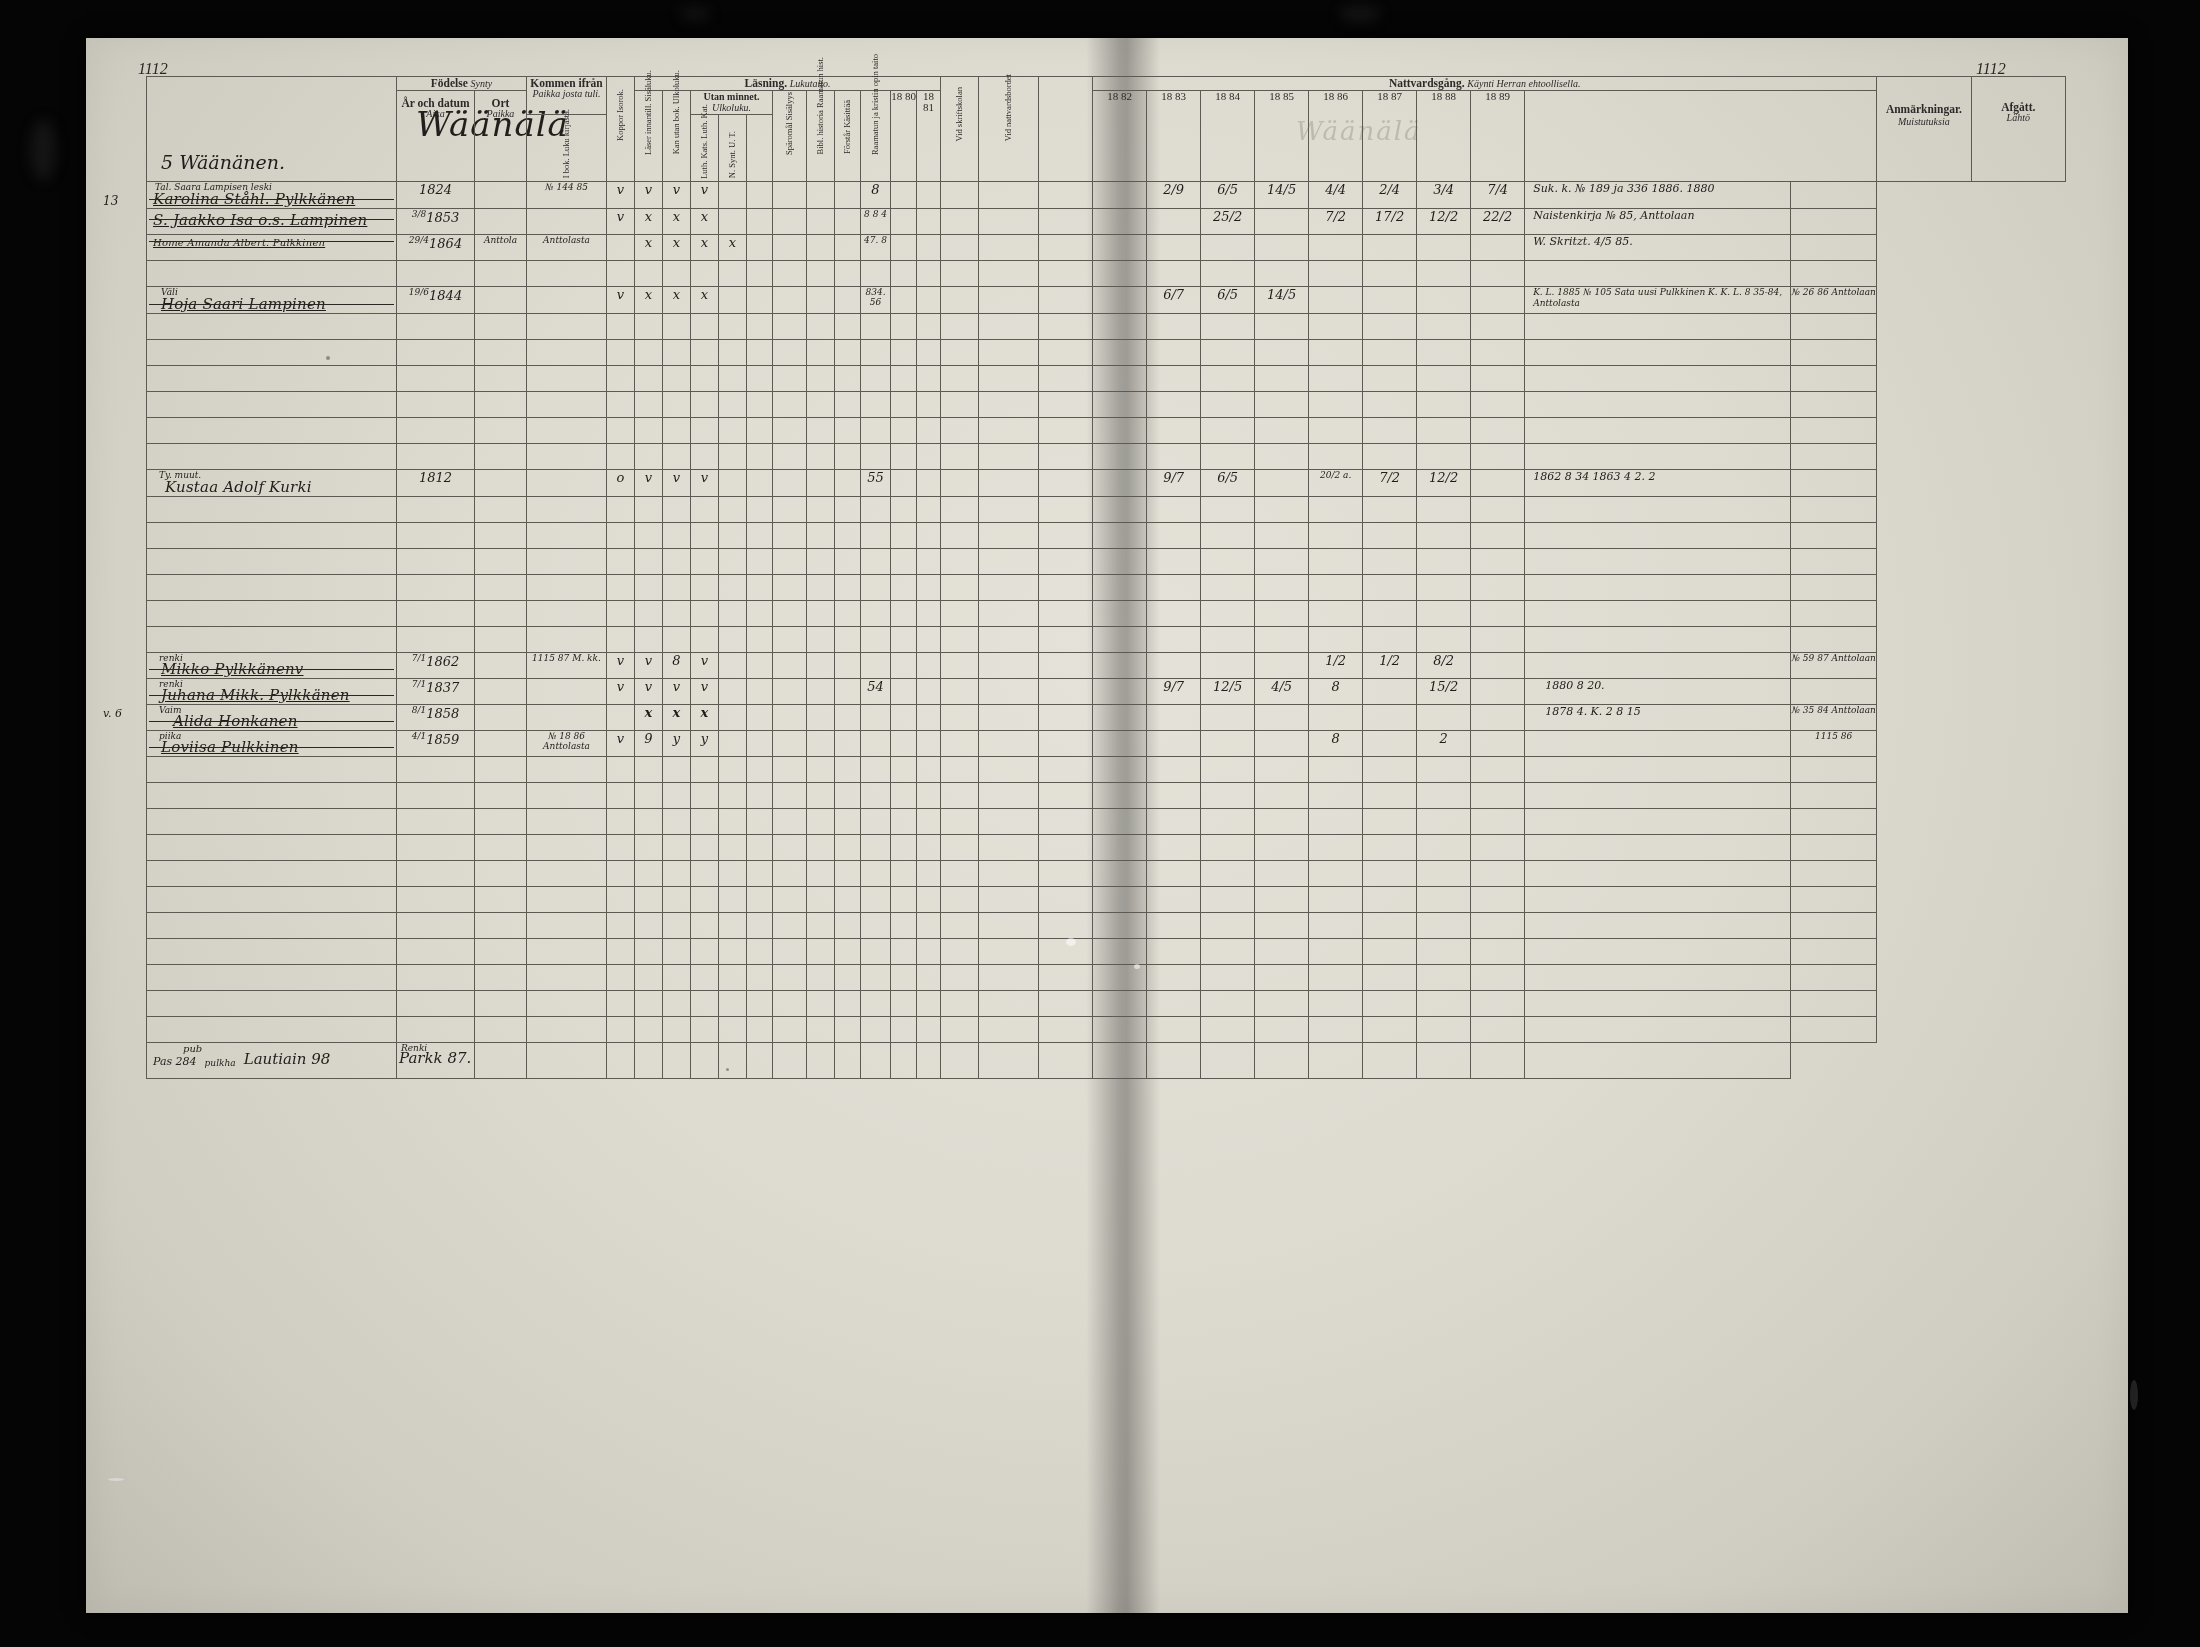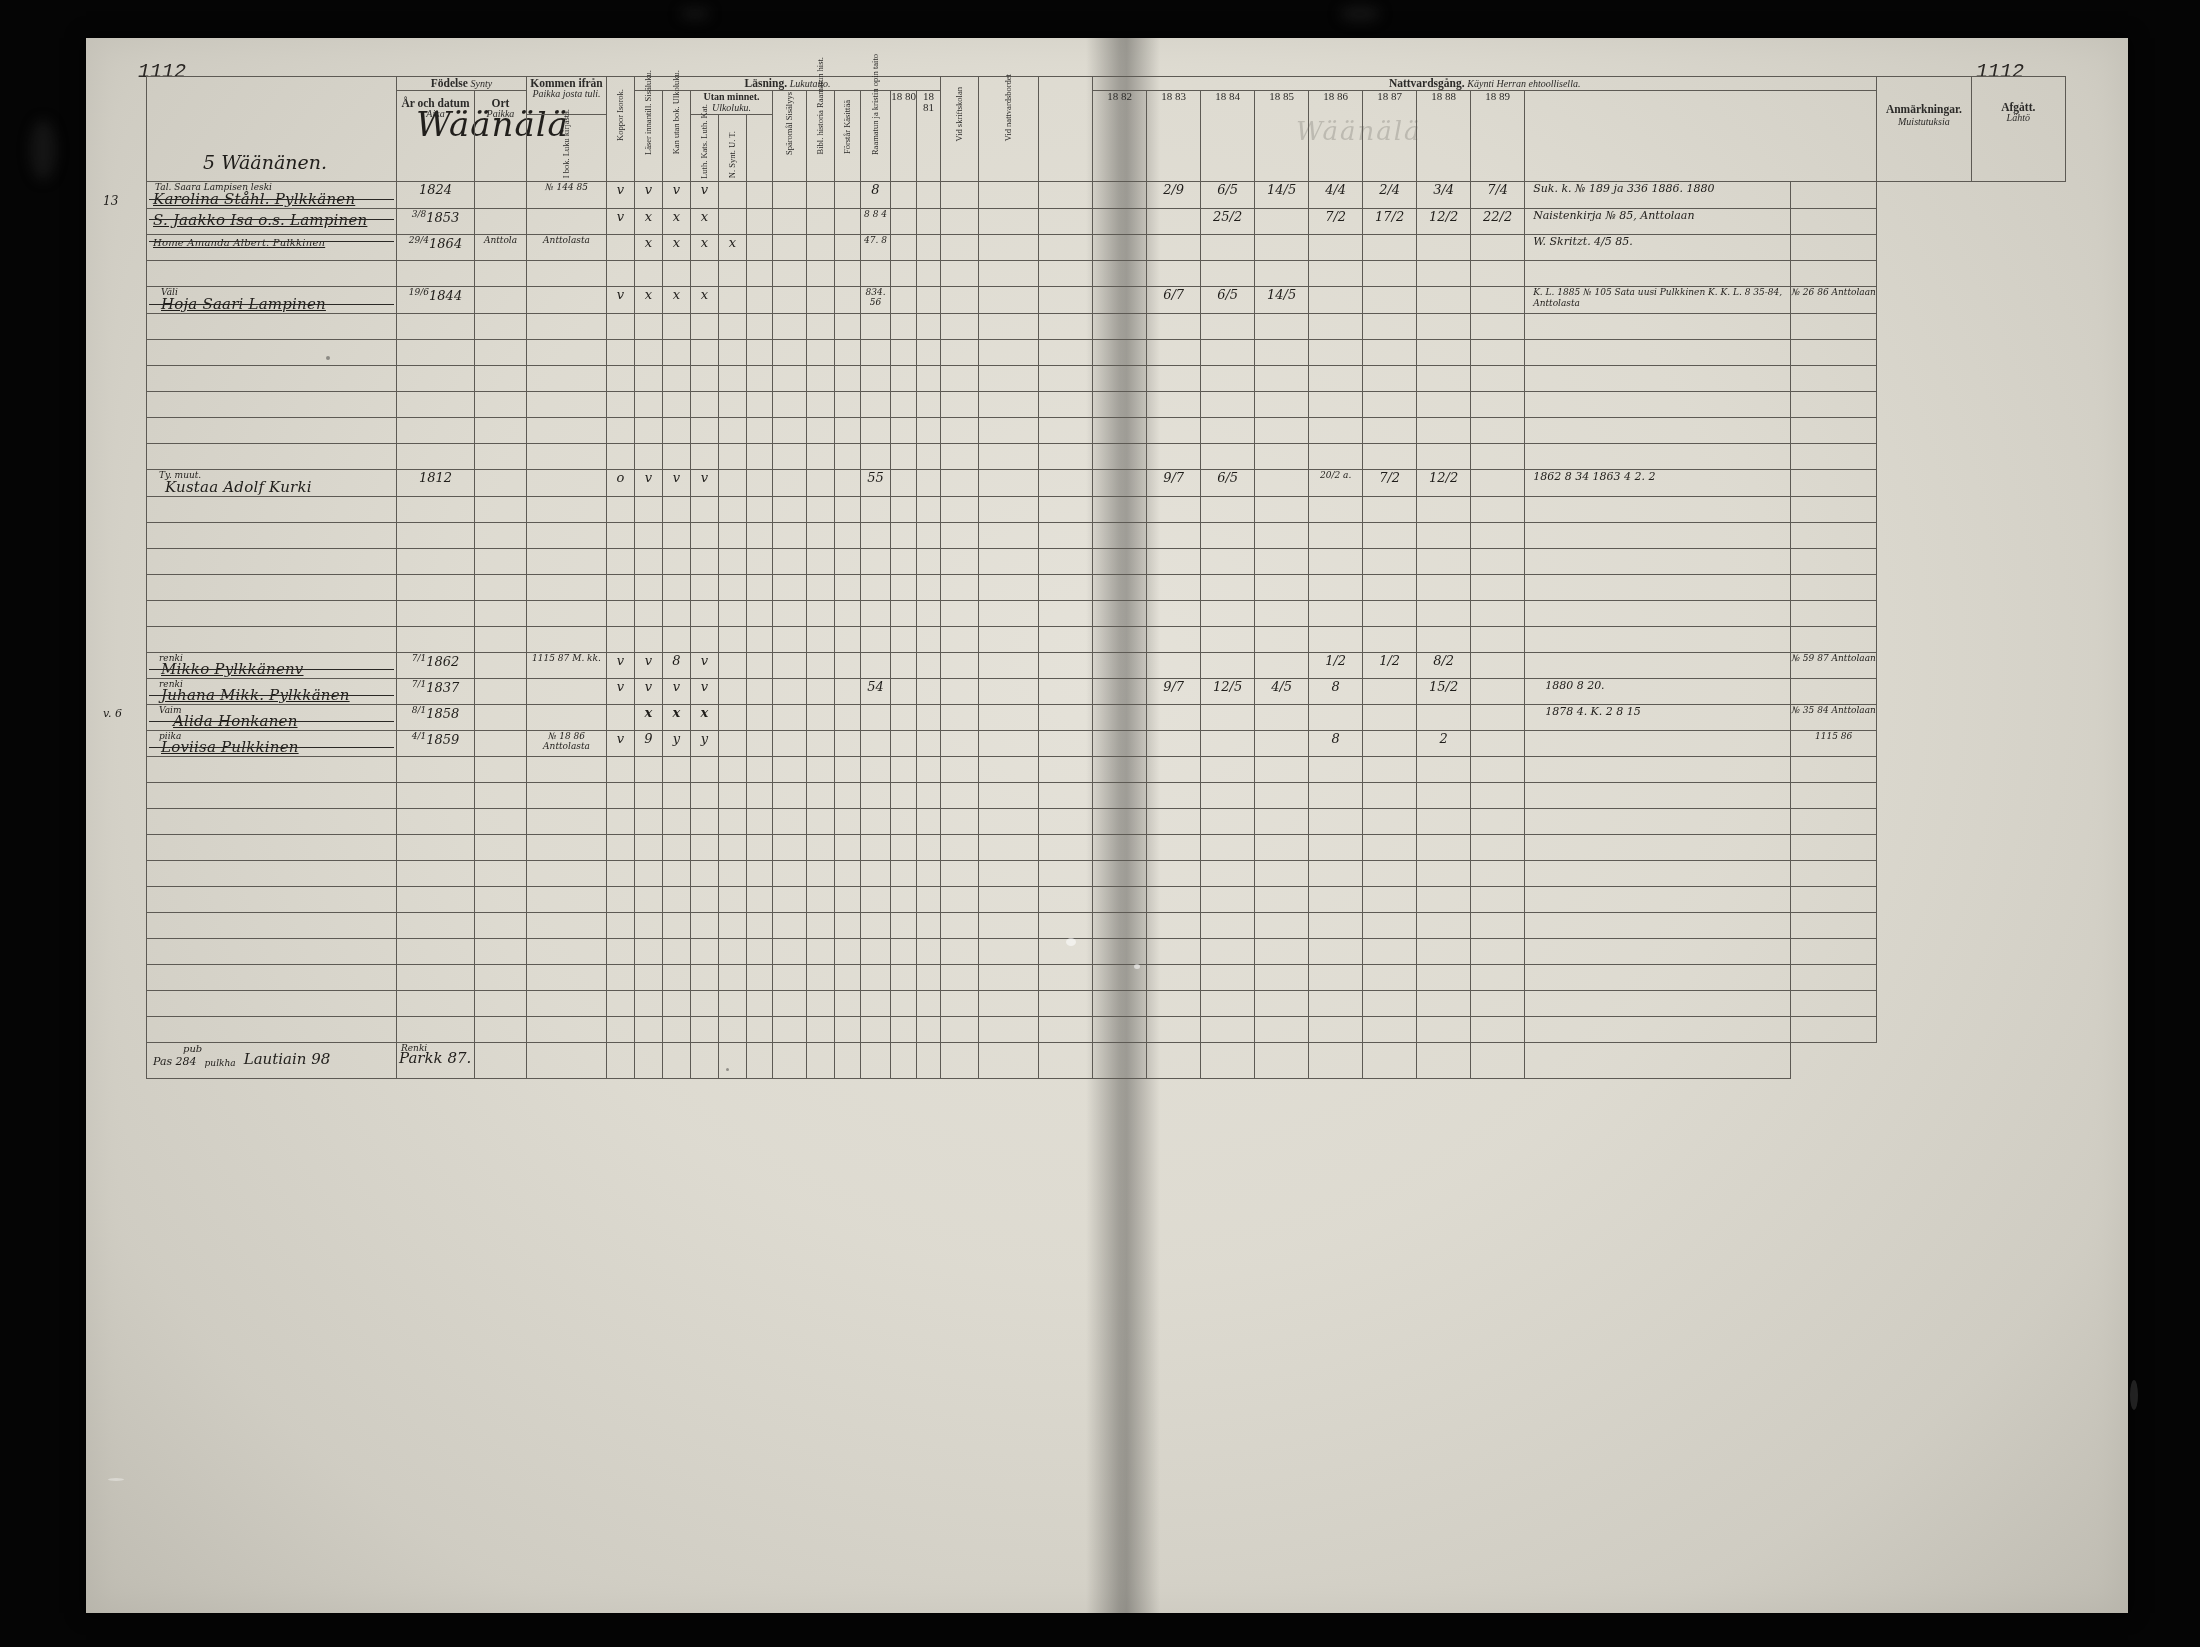--- a/index.html
+++ b/index.html
@@ -47,21 +47,21 @@
   .name{font-size:15px;padding-left:6px;white-space:nowrap;letter-spacing:.2px;}
   .supra{font-size:9px;vertical-align:super;}
   .mark{font-size:13px;text-align:center;}
   .strike{position:relative;text-decoration:underline;}
   .strike:after{content:"";position:absolute;left:2px;right:2px;top:52%;height:1px;background:#2a2825;}
   .small{font-size:11px;}
   .tiny{font-size:9px;}
   .num-left{position:absolute;left:-44px;top:12px;font-size:12px;}
 
   
-  .pageno{position:absolute;font-family:Liberation Mono, monospace;font-style:italic;font-size:20px;color:#2a2724;}
+  .pageno{position:absolute;font-family:Liberation Serif, serif;font-style:italic;font-size:16px;color:#2a2724;}
   #title{position:absolute;left:330px;top:66px;font-family:"DejaVu Serif",serif;
           font-style:italic;font-size:34px;color:#211f1c;letter-spacing:1px;}
   #ghost{position:absolute;left:1210px;top:78px;font-family:"DejaVu Serif",serif;font-style:italic;
           font-size:26px;color:rgba(40,38,35,.18);letter-spacing:2px;}
   .bn{font-family:"DejaVu Serif",serif;font-style:italic;color:#201e1b;}
 
   
   .sp{position:absolute;background:rgba(255,255,255,.55);border-radius:50%;}
   .spd{position:absolute;background:rgba(0,0,0,.35);border-radius:50%;}
 </style>
@@ -113,21 +113,21 @@
             <col style="width:54px">
             <col style="width:54px">
           <col style="width:54px">
             <col style="width:54px">
           <col style="width:266px">
           <col style="width:86px">
         </colgroup>
 
         <tbody>
             <tr>
-          <td rowspan="3" style="vertical-align:bottom;padding-left:42px;">
+          <td rowspan="3" style="vertical-align:bottom;">
             <div class="hw" style="font-size:19px;padding:0 0 8px 14px;">5 Wäänänen.</div>
           </td>
           <th colspan="2">
             <span class="hdr-sv">Födelse</span>
             <span class="hdr-fi">Synty</span>
           </th>
           <th rowspan="2">
             <div class="hdr-sv">Kommen ifrån</div>
             <div class="hdr-fi">Paikka josta tuli.</div>
           </th>

